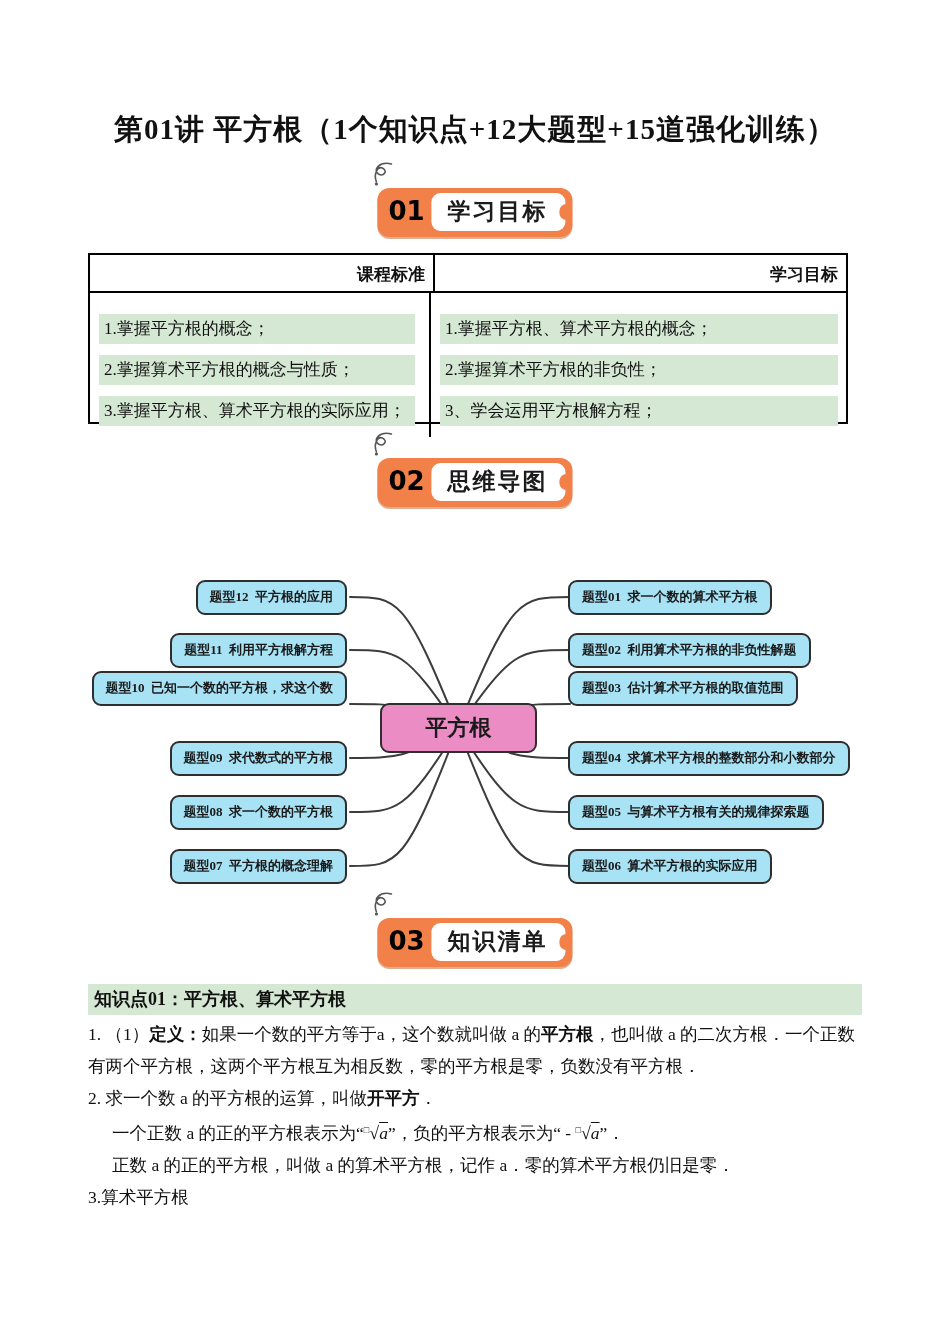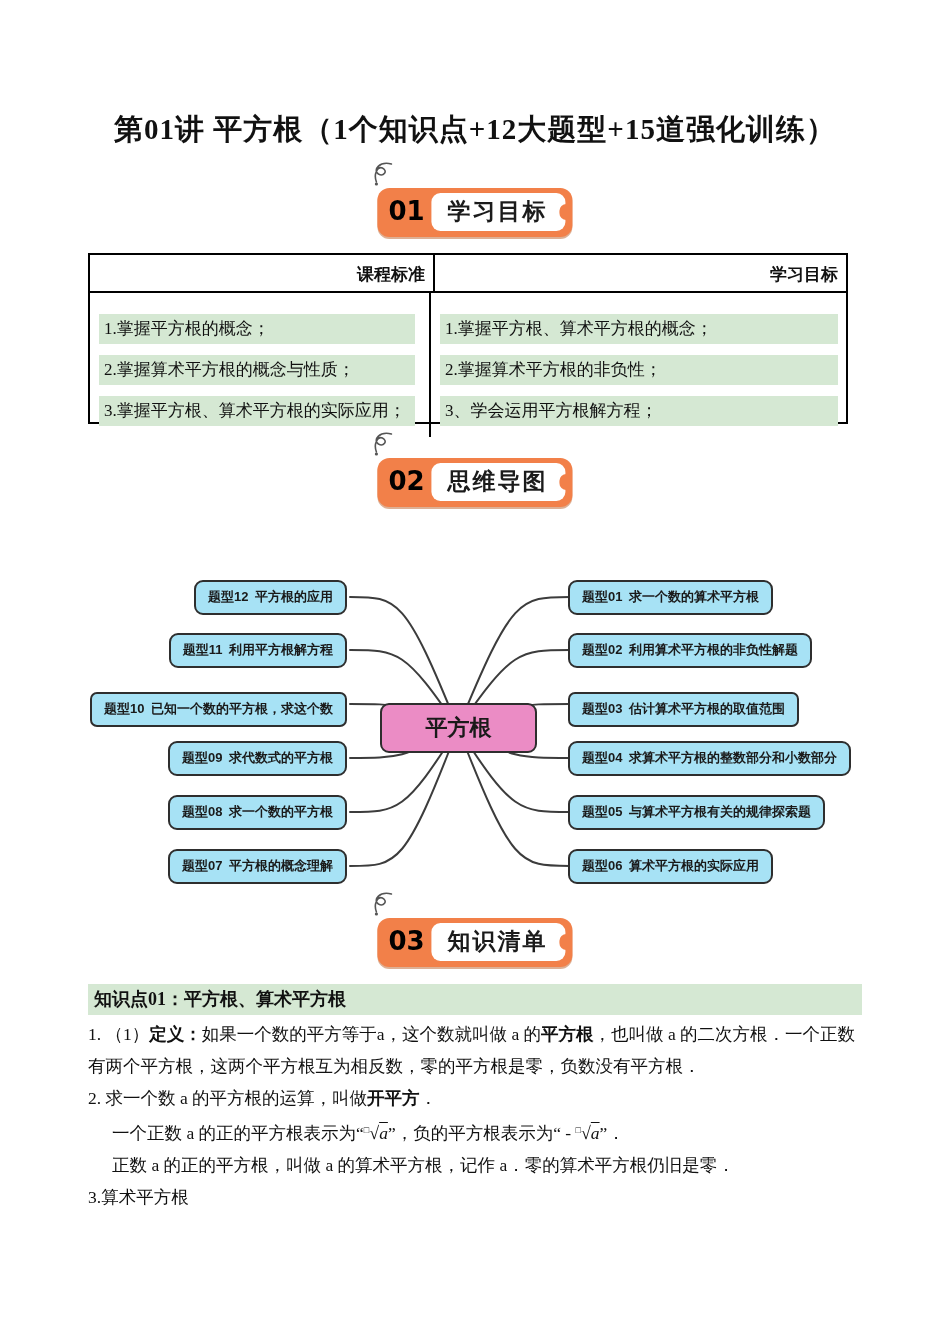--- a/index.html
+++ b/index.html
@@ -56,26 +56,26 @@
     padding:3px 20px 4px 5px; margin-bottom:11px; white-space:nowrap;
   }
   .gt-c1 .hl { width:316px; }
   .gt-c2 .hl { width:398px; }
 
   
   .mindmap { position:absolute; top:560px; left:0; width:950px; height:340px; }
   .mm-svg { position:absolute; top:0; left:0; }
   .mm-node {
     position:absolute; background:#A7E2F5; border:2px solid #2e2e2e; border-radius:9px;
-    font-family:Liberation Sans, sans-serif; font-weight:bold; font-size:13px; color:#1a1a1a;
+    font-family:Liberation Serif, serif; font-weight:bold; font-size:13px; color:#1a1a1a;
     padding:6px 12px 7px; white-space:nowrap; line-height:1.4;
   }
   .mm-left  { right:603px; }
   .mm-right { left:568px; }
-  .mm-r0 { top:20px; } .mm-r1 { top:73px; } .mm-r2 { top:132px;border-radius:7px; }
+  .mm-r0 { top:20px; } .mm-r1 { top:73px; } .mm-r2 { top:111px; }
   .mm-r3 { top:181px; } .mm-r4 { top:235px; } .mm-r5 { top:289px; }
   .mm-center {
     position:absolute; left:380px; top:143px; width:157px; height:50px;
     background:#EB8CC5; border:2px solid #2e2e2e; border-radius:9px;
     display:flex; align-items:center; justify-content:center;
     font-family:"DejaVu Sans", sans-serif; font-weight:bold; font-size:22px; color:#1a1a1a;
   }
 
   
   .k-header {

